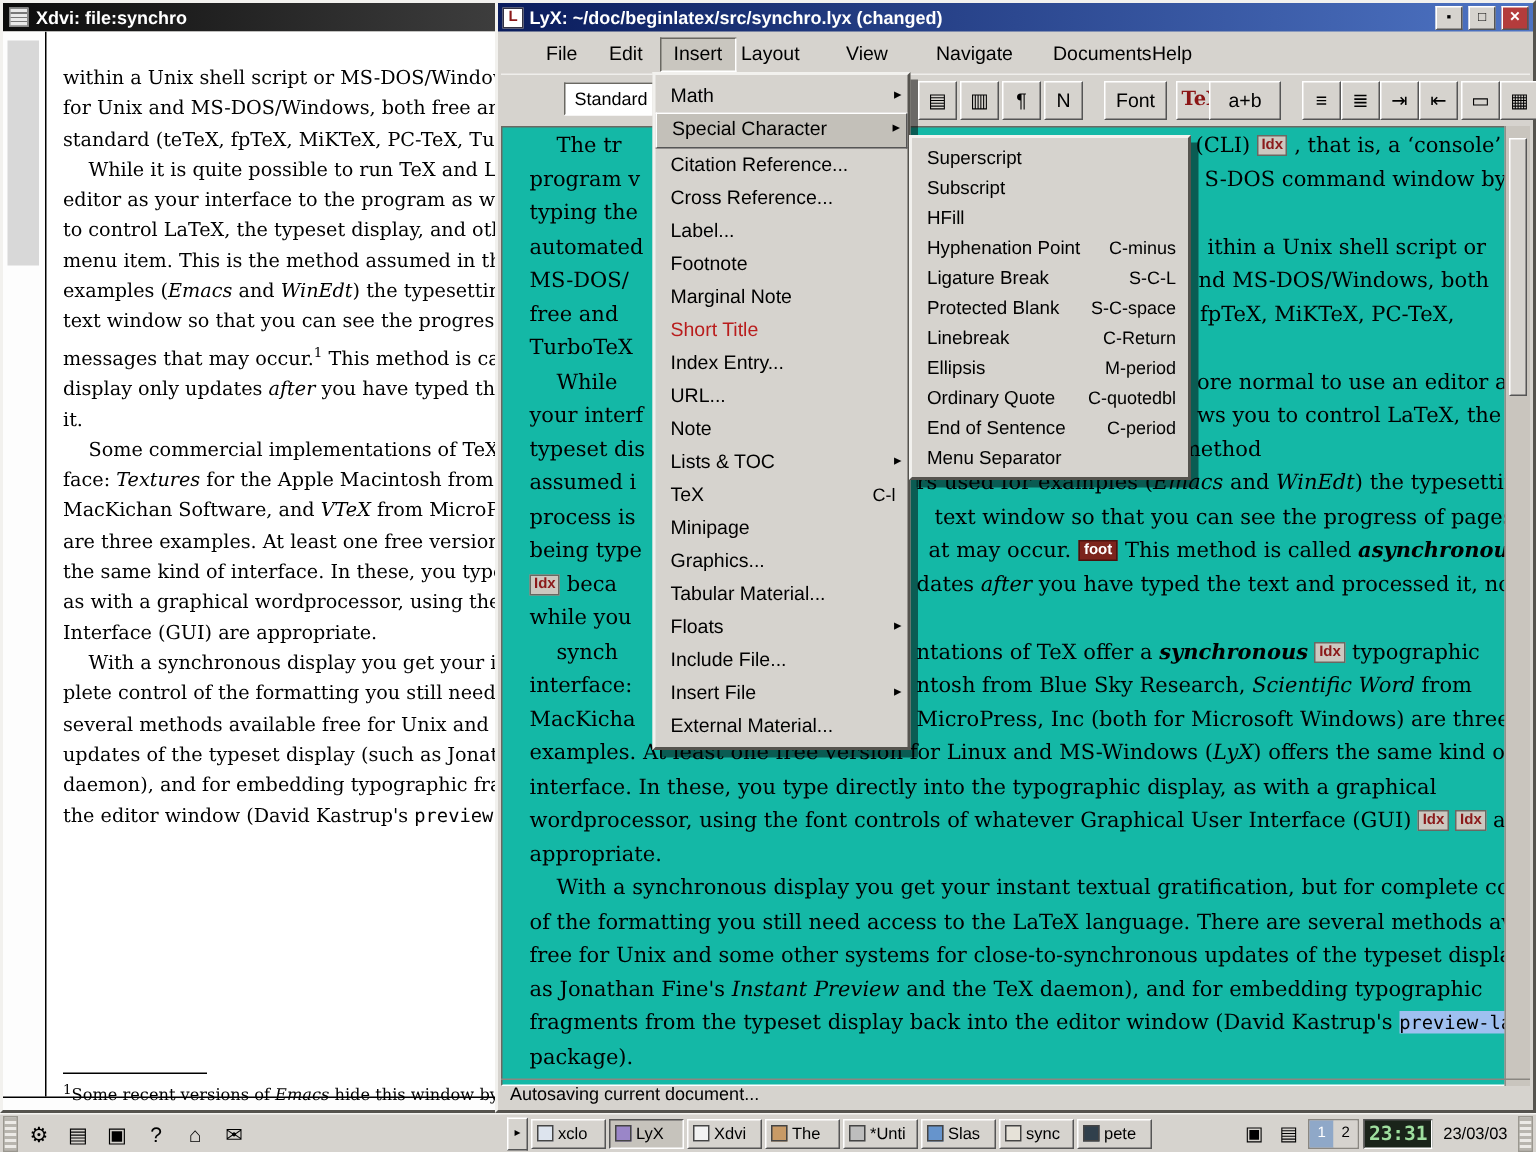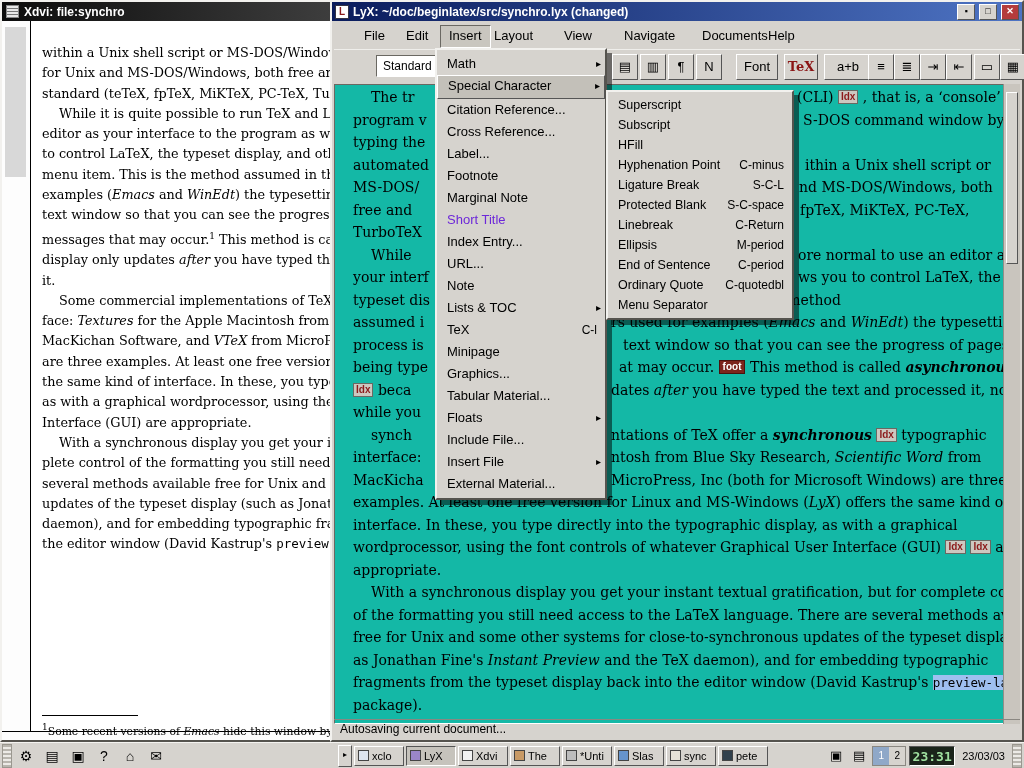--- a/index.html
+++ b/index.html
@@ -66,21 +66,21 @@
   #lyx-status{position:absolute;left:2px;right:2px;bottom:2px;height:18px;border-top:1px solid #8a8781;
               font-size:12px;line-height:18px;padding-left:6px;}
   
   .popup{position:absolute;background:#d6d3ce;border:2px solid;border-color:#f2f1ee #55534e #55534e #f2f1ee;
          box-shadow:5px 5px 0 rgba(0,0,0,0.5);box-sizing:border-box;padding:3px 0;}
   #insert-menu{left:103px;top:46px;width:172px;z-index:10;}
   #sub-menu{left:274px;top:66px;width:188px;z-index:11;margin-top:22px;}
   .mi{height:22px;line-height:22px;font-size:13px;padding-left:10px;position:relative;color:#000;}
   #sub-menu .mi{height:20px;line-height:20px;font-size:12.5px;}
   .mi.sel{border:1px solid;border-color:#fff #555 #555 #fff;background:#c3c0b9;line-height:20px;}
-  .mi.dis{color:#6d28d9;}
+  .mi.dis{color:#b91c1c;}
   .mi .arrow{position:absolute;right:4px;font-size:10px;}
   .mi .sc{position:absolute;right:8px;font-size:12px;}
   
   #taskbar{position:absolute;left:0;bottom:0;width:1024px;height:26px;background:#d6d3ce;
            border-top:1px solid #f4f3f0;z-index:30;display:flex;align-items:center;gap:2px;
            padding:0 2px;box-sizing:border-box;}
   .handle{width:8px;height:22px;flex:none;
           background:repeating-linear-gradient(0deg,#b8b5ae 0 2px,#eceae6 2px 4px);border:1px solid #9a978f;}
   .launcher{width:24px;height:22px;flex:none;text-align:center;line-height:22px;font-size:14px;}
   .minarrow{width:12px;height:20px;flex:none;border:1px solid;border-color:#fff #555 #555 #fff;
@@ -172,21 +172,21 @@
     <div class="combo">
       <span>Standard</span>
       <span class="combo-arrow">▼</span>
     </div>
   <div class="tbtn" style="left: 278px;">▤</div>
       <div class="tbtn" style="left: 306px;">▥</div>
       <div class="tbtn" style="left: 334px;">¶</div>
       <div class="tbtn" style="left: 362px;">N</div>
       <div class="tbtn" style="left: 402px; width: 42px;">Font</div>
       <div class="tbtn red" style="left: 450px; width: 34px;">TeX</div>
-      <div class="tbtn" style="left: 490px; width: 48px;">a+b</div>
+      <div class="tbtn" style="left: 472px; width: 48px;">a+b</div>
       <div class="tbtn" style="left: 534px;">≡</div>
       <div class="tbtn" style="left: 560px;">≣</div>
       <div class="tbtn" style="left: 586px;">⇥</div>
       <div class="tbtn" style="left: 612px;">⇤</div>
       <div class="tbtn" style="left: 640px;">▭</div>
       <div class="tbtn" style="left: 666px;">▦</div>
     </div>
 
   <div id="doc-area">
       <div class="dline" style="top: 4px;">
@@ -320,22 +320,22 @@
     </div>
   <div class="popup" id="sub-menu">
       <div class="mi"><span>Superscript</span></div>
       <div class="mi"><span>Subscript</span></div>
       <div class="mi"><span>HFill</span></div>
       <div class="mi"><span>Hyphenation Point</span><span class="sc">C-minus</span></div>
       <div class="mi"><span>Ligature Break</span><span class="sc">S-C-L</span></div>
       <div class="mi"><span>Protected Blank</span><span class="sc">S-C-space</span></div>
       <div class="mi"><span>Linebreak</span><span class="sc">C-Return</span></div>
       <div class="mi"><span>Ellipsis</span><span class="sc">M-period</span></div>
+      <div class="mi"><span>Ordinary Quote</span><span class="sc">C-quotedbl</span></div>
       <div class="mi"><span>End of Sentence</span><span class="sc">C-period</span></div>
-      <div class="mi"><span>Ordinary Quote</span><span class="sc">C-quotedbl</span></div>
       <div class="mi"><span>Menu Separator</span></div>
     </div>
 </div>
 
 <div id="taskbar">
   <div class="handle"></div>
   <span id="launchers" style="display:flex;gap:2px;">
       <span class="launcher">⚙</span>
       <span class="launcher">▤</span>
       <span class="launcher">▣</span>

